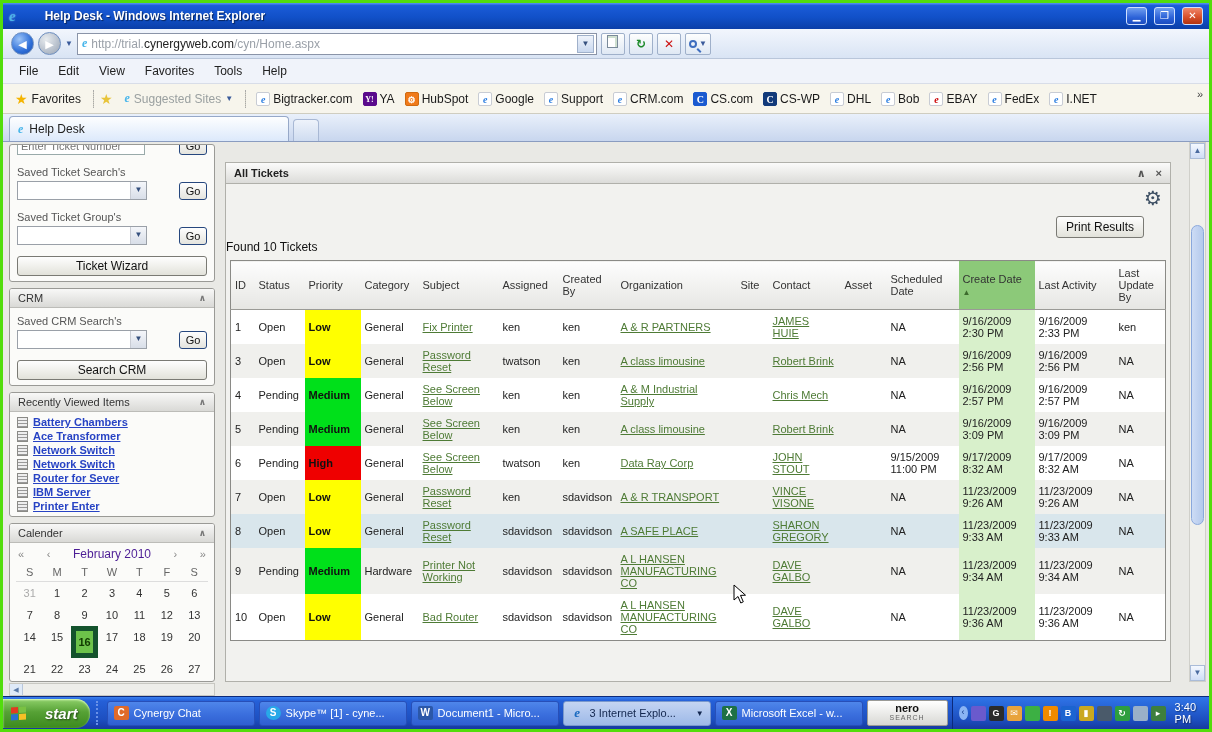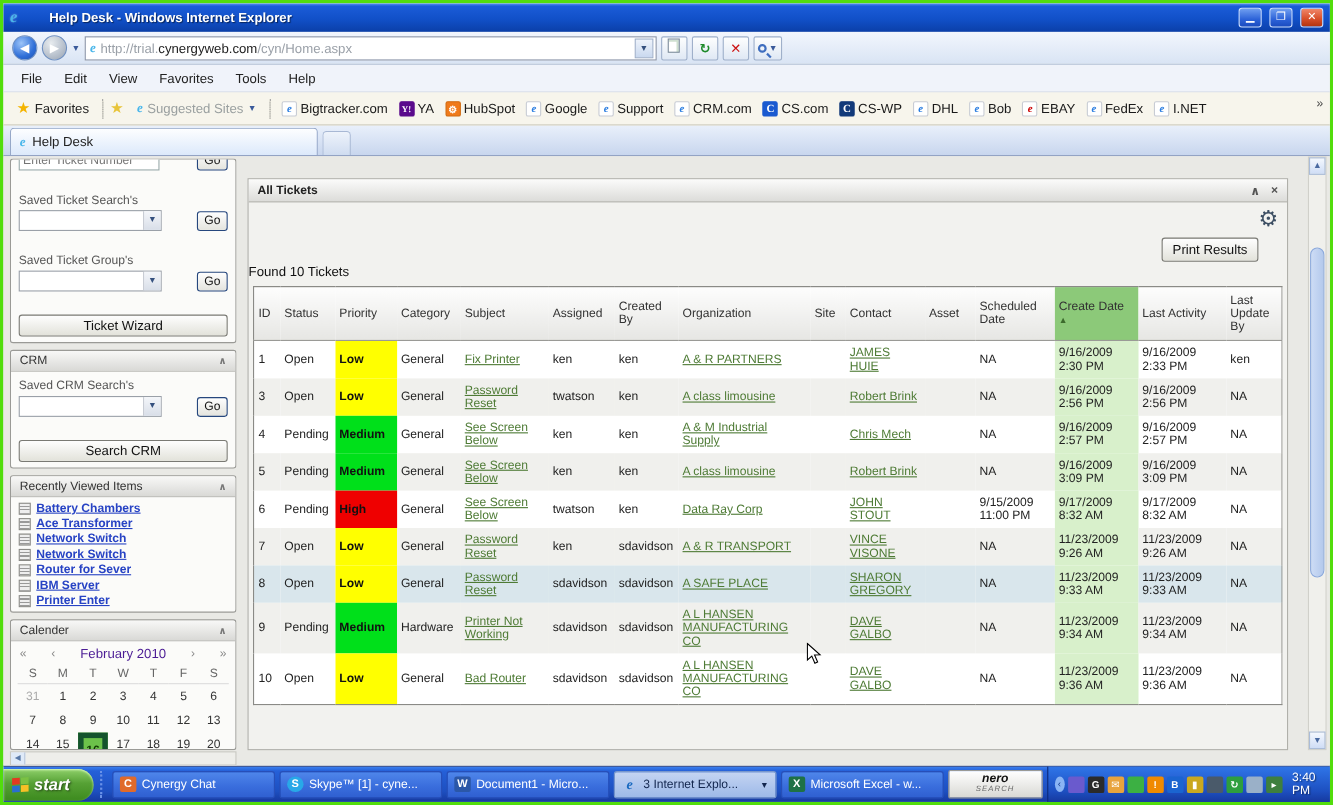--- a/index.html
+++ b/index.html
@@ -64,21 +64,21 @@
 
   
   .content { flex:1; position:relative; background:#e9e9e5; overflow:hidden; }
 
   
   .sidebar { position:absolute; left:6px; top:2px; width:206px; bottom:14px; display:flex; flex-direction:column; gap:6px; overflow:hidden; }
   .sidepanel { background:#fbfbf9; border:1px solid #9a9a96; border-radius:3px; flex:none; overflow:hidden; }
   .side-hdr { height:19px; background:linear-gradient(180deg,#f8f8f7,#d9d9d6); border-bottom:1px solid #bcbcb8; display:flex; align-items:center; justify-content:space-between; padding:0 8px; font-size:11px; color:#333; }
   .chev { color:#777; font-size:9px; font-weight:bold; }
   .side-body { padding:5px 7px; }
-  .srow { display:flex; align-items:center; justify-content:space-between; margin-bottom:21px;gap:20px; }
+  .srow { display:flex; align-items:center; justify-content:space-between; margin-bottom:11px;gap:20px; }
   .ticket-input { width:128px; height:18px; border:1px solid #9aa; font-size:11px; color:#999; padding:0 3px; margin-top:-8px; }
   .go-btn { width:28px; height:18px; background:linear-gradient(180deg,#fefefe,#e4e4de); border:1px solid #26477e; border-radius:3px; font-size:11px; text-align:center; line-height:16px; color:#111; }
   .go-btn.cut { margin-top:-8px; }
   .slabel { font-size:11px; color:#555; margin:2px 0 3px; }
   .combo { width:130px; height:19px; background:#fff; border:1px solid #9aa0a8; display:flex; align-items:center; justify-content:flex-end; }
   .combo .combo-arrow { height:100%; border:none; border-left:1px solid #c8ccd4; background:linear-gradient(180deg,#f4f6fa,#d8dee8); width:16px; }
   .wide-btn { display:block; width:100%; height:20px; background:linear-gradient(180deg,#fefefe,#e2e2da); border:1px solid #7a7a74; border-radius:3px; font-size:12px; color:#111; text-align:center; line-height:18px; margin-top:3px; }
   .rv-row { display:flex; align-items:center; gap:5px; padding:1px 2px; }
   .rv-ico { width:11px; height:11px; border:1px solid #8a8a86; background:repeating-linear-gradient(180deg,#eee 0 2px,#999 2px 3px); flex:none; }
   .rv-link { font-size:11px; font-weight:bold; color:#2743c4; text-decoration:underline; white-space:nowrap; }
@@ -120,39 +120,39 @@
   .vs-btn { position:absolute; left:0; right:0; height:16px; background:linear-gradient(180deg,#f4f8fe,#cfddf6); border:1px solid #aabcd8; color:#4a6aa0; font-size:8px; text-align:center; line-height:14px; }
   .vs-btn.up { top:0; } .vs-btn.down { bottom:0; }
   .vs-thumb { position:absolute; left:1px; right:1px; top:82px; height:300px; background:linear-gradient(90deg,#cddcf5,#b4c9ec); border:1px solid #8aa8dc; border-radius:7px; }
 
   
   .cursor { position:absolute; left:730px; top:442px; z-index:50; }
 
   
   .taskbar { height:33px; flex:none; display:flex; align-items:center; gap:4px; padding-right:0;
     background:linear-gradient(180deg,#3a80f0 0%,#2560d8 12%,#1d4fc0 70%,#16399f 100%); border-top:1px solid #0c2a7a; }
-  .start { width:95px; height:29px; margin:1px 0 1px 0; border-radius:0 14px 14px 0; display:flex; align-items:center; gap:5px; padding:0 12px 0 8px;
+  .start { width:95px; height:29px; margin:1px 0 1px 0; border-radius:0 14px 14px 0; display:flex; align-items:center; gap:19px; padding:0 12px 0 8px;
     background:linear-gradient(180deg,#8ed06a,#56a135 45%,#3c8a1e); box-shadow:inset 0 1px 2px #dfffc0; }
   .winflag { width:15px; height:13px; display:grid; grid-template-columns:1fr 1fr; grid-template-rows:1fr 1fr; gap:1px; transform:skewY(-4deg); }
   .winflag i { display:block; } .winflag i:nth-child(1){background:#e23a22;} .winflag i:nth-child(2){background:#7ac143;} .winflag i:nth-child(3){background:#2a6fd0;} .winflag i:nth-child(4){background:#f6c026;}
   .start span { color:#fff; font-style:italic; font-weight:bold; font-size:15px; text-shadow:1px 1px 2px #0008; }
   .tb-sep { width:6px; height:24px; border-left:2px dotted #6a92e8; margin:0 2px; }
   .task-btn { width:148px; height:25px; border-radius:3px; display:flex; align-items:center; gap:5px; padding:0 6px;
     background:linear-gradient(180deg,#4f86ea,#3a6edd 55%,#2f5fd0); border:1px solid #274fb8; color:#fff; font-size:11px; white-space:nowrap; overflow:hidden; }
   .task-btn .lbl { overflow:hidden; text-overflow:ellipsis; flex:1; }
   .task-btn.active { background:linear-gradient(180deg,#c4d4f2,#9db9e8); color:#12264e; border-color:#7a98cc; }
   .tb-ico { width:15px; height:14px; flex:none; border-radius:2px; font-size:10px; font-weight:bold; text-align:center; line-height:14px; background:#fff; color:#2b57a8; }
   .tbico-cynergy { background:#e06a2a; color:#fff; }
   .tbico-skype { background:#28a8e8; color:#fff; border-radius:50%; }
   .tbico-word { background:#2b57a8; color:#fff; }
   .tbico-ie { background:transparent; color:#8ad0f8; font-family:"Liberation Serif",serif; font-style:italic; font-size:13px; }
   .task-btn.active .tbico-ie { color:#1a6ac0; }
   .tbico-excel { background:#1e7145; color:#fff; }
   .tb-drop { font-size:8px; }
-  .nero { width:104px; height:26px; background:linear-gradient(180deg,#ffffff,#d8d8d4); border:1px solid #9a9a96; border-radius:2px; display:flex; flex-direction:column; align-items:center; justify-content:center; line-height:10px;font-style:italic; }
+  .nero { width:104px; height:26px; background:linear-gradient(180deg,#ffffff,#d8d8d4); border:1px solid #9a9a96; border-radius:2px; display:flex; flex-direction:column; align-items:center; justify-content:center; line-height:10px; }
   .nero .n1 { font-size:11px; font-weight:bold; color:#111; }
   .nero .n2 { font-size:7px; color:#666; letter-spacing:1px; }
   .tray { margin-left:auto; height:100%; display:flex; align-items:center; gap:3px; padding:0 8px 0 6px; background:linear-gradient(180deg,#2f75e8,#1d4fc0 70%,#16399f); border-left:1px solid #0c2a7a; }
   .tray-chev { width:14px; height:14px; border-radius:50%; background:#8ab4f4; color:#123a8a; font-size:9px; text-align:center; line-height:13px; }
   .tray-ico { width:15px; height:15px; border-radius:2px; color:#fff; font-size:9px; font-weight:bold; text-align:center; line-height:15px; }
   .clock { color:#fff; font-size:11px; margin-left:6px; text-shadow:1px 1px 1px #0006; }
 </style>
 </head>
 <body>
 

